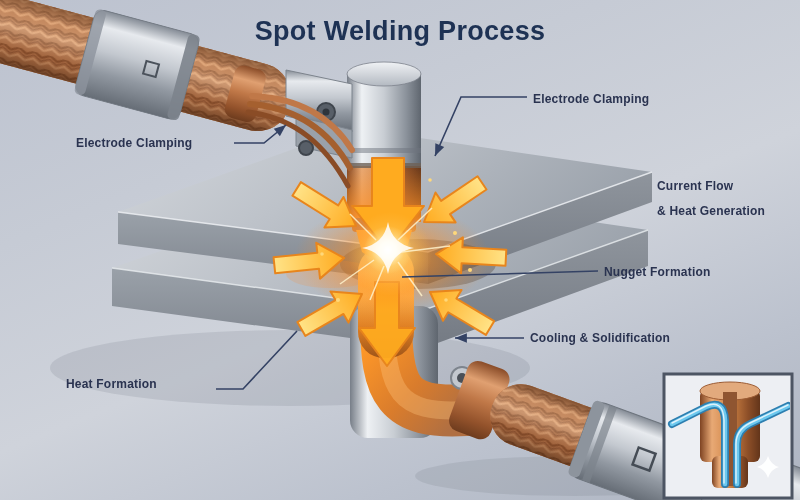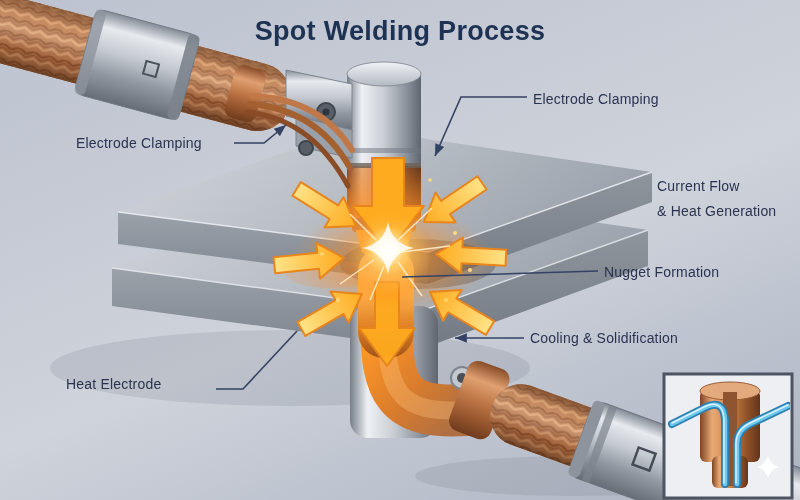--- a/index.html
+++ b/index.html
@@ -6,21 +6,21 @@
   .stage{
     position:relative;width:800px;height:500px;overflow:hidden;
     font-family:"Liberation Sans",sans-serif;
     background:linear-gradient(158deg,#bcc2cf 0%,#c6cbd5 30%,#cfd3db 55%,#bcc2ce 78%,#adb4c1 100%);
   }
   .title{
     position:absolute;top:16px;left:0;right:0;text-align:center;
     font-size:27px;font-weight:700;letter-spacing:.3px;color:var(--title-text,#1e3254);
   }
   .label{
-    position:absolute;font-size:14px;font-weight:400;letter-spacing:.2px;
+    position:absolute;font-size:12px;font-weight:700;letter-spacing:.2px;
     color:var(--label-text,#2a3350);white-space:nowrap;line-height:25px;
   }
   .lbl-ec-left{left:76px;top:131px;}
   .lbl-ec-right{left:533px;top:87px;}
   .lbl-cf-right{left:657px;top:174px;}
   .lbl-nugget{left:604px;top:260px;}
   .lbl-cooling{left:530px;top:326px;}
   .lbl-cf-bottom{left:66px;top:372px;}
   svg{position:absolute;left:0;top:0;}
 </style>
@@ -285,16 +285,16 @@
 <div class="label lbl-cf-right">
   <div>Current Flow</div>
   <div>&amp; Heat Generation</div>
 </div>
 
 <div class="label lbl-nugget">Nugget Formation</div>
 
 <div class="label lbl-cooling">Cooling &amp; Solidification</div>
 
 <div class="label lbl-cf-bottom">
-  <div>Heat Electrode</div>
+  <div>Heat Formation</div>
 </div>
 
 </div>
 
 </body></html>

